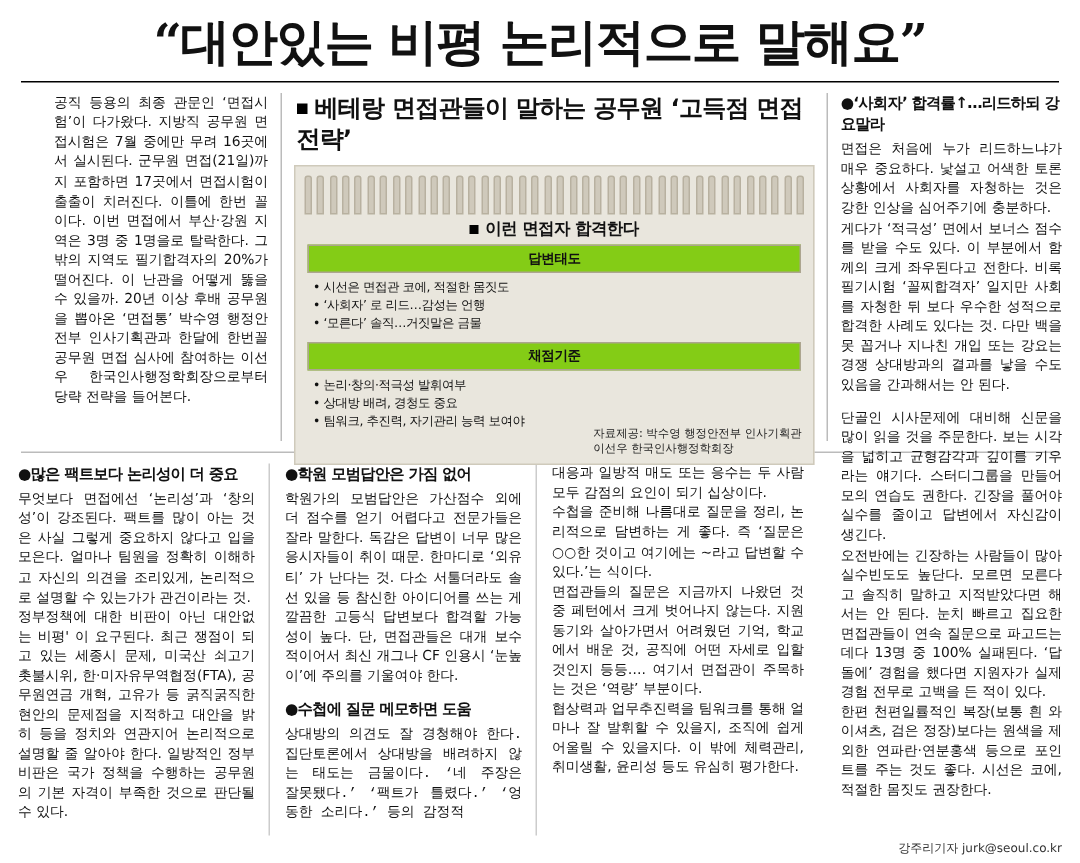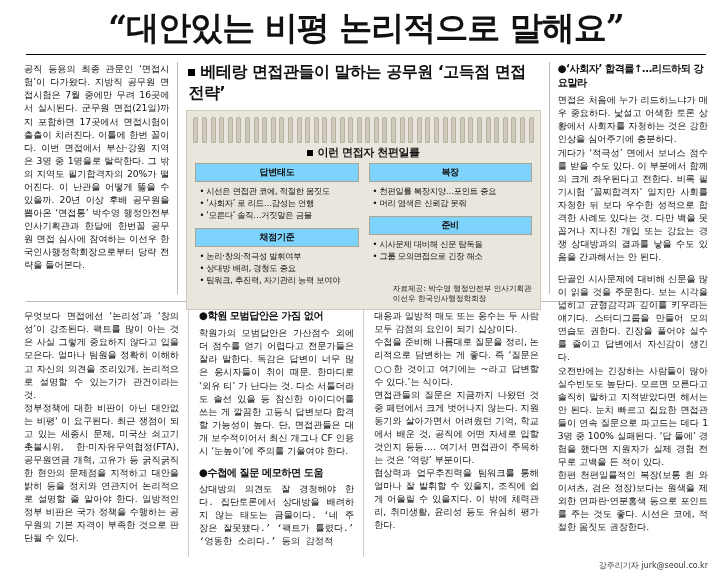--- a/index.html
+++ b/index.html
@@ -13,21 +13,21 @@
     font-family: "DejaVu Sans", "Liberation Sans", sans-serif;
     color: #111;
     overflow: hidden;
     position: relative;
   }
   .page {
     width: 720px;
     height: 575px;
     position: relative;
     box-sizing: border-box;
-    padding: 6px 12px 0 24px;
+    padding: 6px 12px 0 12px;
   }
   
   .headline {
     text-align: center;
     font-family: "DejaVu Serif", "Liberation Serif", serif;
     font-weight: 700;
     font-size: 33px;
     letter-spacing: -1px;
     line-height: 1.1;
     padding: 4px 0 2px 0;
@@ -41,20 +41,21 @@
   .top-area {
     display: flex;
     gap: 0;
     height: 232px;
   }
   .col-left {
     width: 158px;
     padding-right: 8px;
     border-right: 1px solid #bbb;
     box-sizing: border-box;
+    margin-left: 24px;
   }
   .col-center {
     width: 380px;
     padding: 0 8px;
     box-sizing: border-box;
     border-right: 1px solid #bbb;
   }
   .col-right {
     width: 162px;
     padding-left: 8px;
@@ -133,21 +134,21 @@
     display: flex;
     gap: 10px;
   }
   .g-col {
     flex: 1;
   }
   .g-block {
     margin-bottom: 7px;
   }
   .g-label {
-    background: #7dd3fc;
+    background: #84cc16;
     border: 1px solid #aca58f;
     font-size: 9px;
     font-weight: 700;
     text-align: center;
     padding: 2px 0;
     letter-spacing: -0.3px;
   }
   .g-items {
     font-size: 8.3px;
     line-height: 1.45;
@@ -258,21 +259,21 @@
           <span class="bar"></span>
           <span class="bar"></span>
           <span class="bar"></span>
           <span class="bar"></span>
           <span class="bar"></span>
           <span class="bar"></span>
           <span class="bar"></span>
           <span class="bar"></span>
         </div>
         <div class="g-head">
-          <span class="sq"></span><span>이런 면접자 천편일률</span>
+          <span class="sq"></span><span>이런 면접자 합격한다</span>
         </div>
         <div class="g-cols">
 
           <div class="g-col">
             <div class="g-block">
               <div class="g-label">답변태도</div>
               <div class="g-items">
                 <div>• 시선은 면접관 코에, 적절한 몸짓도</div>
                 <div>• ‘사회자’ 로 리드…감성는 언행</div>
                 <div>• ‘모른다’ 솔직…거짓말은 금물</div>
@@ -281,36 +282,20 @@
             <div class="g-block">
               <div class="g-label">채점기준</div>
               <div class="g-items">
                 <div>• 논리·창의·적극성 발휘여부</div>
                 <div>• 상대방 배려, 경청도 중요</div>
                 <div>• 팀워크, 추진력, 자기관리 능력 보여야</div>
               </div>
             </div>
           </div>
 
-          <div class="g-col">
-            <div class="g-block">
-              <div class="g-label">복장</div>
-              <div class="g-items">
-                <div>• 천편일률 복장지양…포인트 중요</div>
-                <div>• 머리 염색은 신뢰감 못줘</div>
-              </div>
-            </div>
-            <div class="g-block">
-              <div class="g-label">준비</div>
-              <div class="g-items">
-                <div>• 시사문제 대비해 신문 탐독을</div>
-                <div>• 그룹 모의면접으로 긴장 해소</div>
-              </div>
-            </div>
-          </div>
 
         </div>
         <div class="g-credit" style="white-space:pre-line;">자료제공: 박수영 행정안전부 인사기획관
 이선우 한국인사행정학회장</div>
       </div>
     </div>
 
     <div class="col-right">
       <div class="block">
         <div class="sec-h">●‘사회자’ 합격률↑…리드하되 강요말라</div>
@@ -324,20 +309,21 @@
       </div>
     </div>
   </div>
 
   <div class="mid-rule"></div>
 
   <div class="bottom-area">
 
     <div class="bcol sep">
       <div class="block">
+        <div class="sec-h">●많은 팩트보다 논리성이 더 중요</div>
         <div class="body-text" style="white-space:pre-line;">무엇보다 면접에선 ‘논리성’과 ‘창의성’이 강조된다. 팩트를 많이 아는 것은 사실 그렇게 중요하지 않다고 입을 모은다. 얼마나 팀원을 정확히 이해하고 자신의 의견을 조리있게, 논리적으로 설명할 수 있는가가 관건이라는 것.
 정부정책에 대한 비판이 아닌 대안없는 비평' 이 요구된다. 최근 쟁점이 되고 있는 세종시 문제, 미국산 쇠고기 촛불시위, 한·미자유무역협정(FTA), 공무원연금 개혁, 고유가 등 굵직굵직한 현안의 문제점을 지적하고 대안을 밝히 등을 정치와 연관지어 논리적으로 설명할 줄 알아야 한다. 일방적인 정부 비판은 국가 정책을 수행하는 공무원의 기본 자격이 부족한 것으로 판단될 수 있다.</div>
       </div>
     </div>
 
     <div class="bcol sep">
       <div class="block">
         <div class="sec-h">●학원 모범답안은 가짐 없어</div>
         <div class="body-text" style="white-space:pre-line;">학원가의 모범답안은 가산점수 외에 더 점수를 얻기 어렵다고 전문가들은 잘라 말한다. 독감은 답변이 너무 많은 응시자들이 취이 때문. 한마디로 ‘외유 티’ 가 난다는 것. 다소 서툴더라도 솔선 있을 등 참신한 아이디어를 쓰는 게 깔끔한 고등식 답변보다 합격할 가능성이 높다. 단, 면접관들은 대개 보수적이어서 최신 개그나 CF 인용시 ‘눈높이’에 주의를 기울여야 한다.</div>
       </div>

